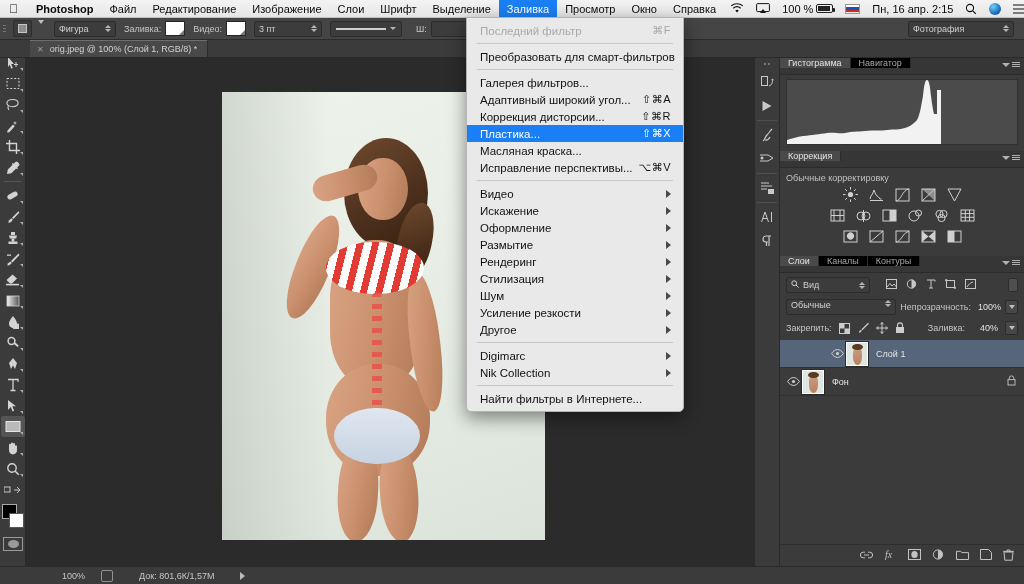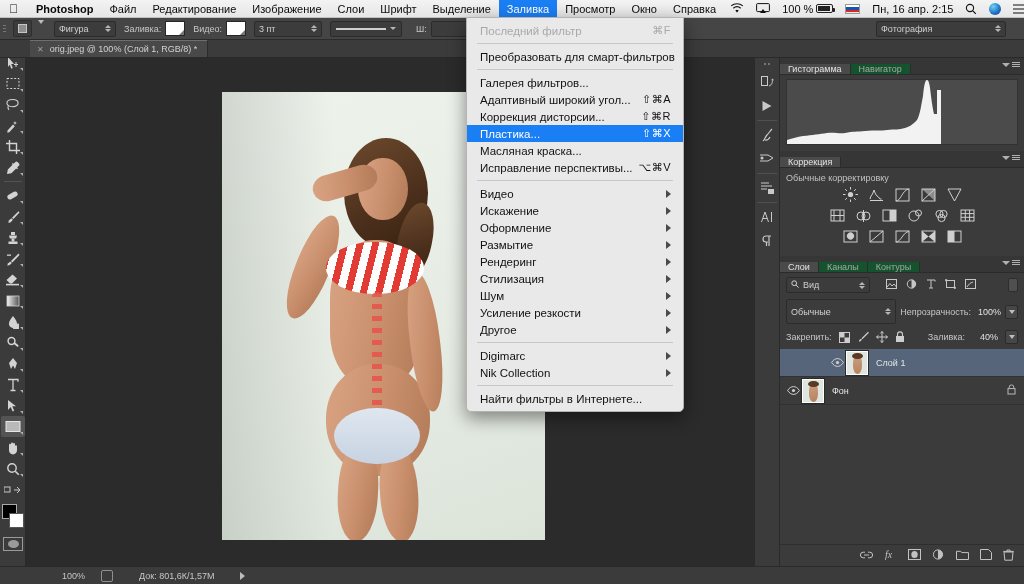--- a/index.html
+++ b/index.html
@@ -142,22 +142,22 @@
   #rightstrip .sgrip { width: 100%; height: 12px; display:flex;align-items:center;justify-content:center;gap:2px;}
   #rightstrip .sgrip i { width:2px;height:2px;background:#8a8a8a;display:block;border-radius:1px;}
   .sicon { width: 24px; height: 24px; display:flex;align-items:center;justify-content:center;color:#c9c9c9;font-size:11px;}
   .sdiv { width: 20px; height: 1px; background: #4f4f4f; margin: 2px 0; }
 
   
   #panels {
     position: absolute; top: 58px; right: 0; width: 244px; height: 508px;
     background: #3b3b3b; z-index: 20; display: flex; flex-direction: column;
   }
-  .ptabs { height: 17px; background: #363636; display: flex; align-items: flex-end; border-bottom: 1px solid #2b2b2b; position: relative; }
-  .ptab { padding: 0 8px; display: flex; align-items: center; font-size: 9px; color: #a7a7a7; background: #14532d; border-right: 1px solid #2b2b2b; }
+  .ptabs { height: 17px; background: #363636; display: flex; align-items: flex-start; border-bottom: 1px solid #2b2b2b; position: relative; }
+  .ptab { padding: 0 8px; display: flex; align-items: center; font-size: 9px; color: #a7a7a7; background: #000000; border-right: 1px solid #2b2b2b; }
   .ptab.on { background: #4a4a4a; color: #e3e3e3; }
   .pmenu { position: absolute; right: 4px; top: 4px; display: flex; align-items: center; gap: 2px; }
   .pmenu .t { width:0;height:0;border-left:4px solid transparent;border-right:4px solid transparent;border-top:4px solid #b0b0b0;}
   .pmenu .l { display:flex;flex-direction:column;gap:1px;}
   .pmenu .l i { width:8px;height:1px;background:#b0b0b0;display:block;}
 
   .histbody { background: #3b3b3b; padding: 4px 6px 6px 6px; }
   .histgraph { height: 66px; background: #4b4b4b; border: 1px solid #313131; position: relative; overflow: hidden; }
   .histgraph svg { position: absolute; left: 0; bottom: 0; }
 
@@ -168,21 +168,21 @@
 
   .lyrsearch { display: flex; align-items: center; gap: 4px; padding: 4px 6px; }
   .kindsel { width: 84px; height: 16px; background: #3c3c3c; border: 1px solid #2b2b2b; border-radius: 2px; display:flex;align-items:center;padding:0 4px;font-size:9px;color:#cfcfcf;gap:4px;}
   .kindsel .arrows { margin-left:auto; display:flex;flex-direction:column;gap:1px;}
   .kindsel .arrows i{width:0;height:0;border-left:3px solid transparent;border-right:3px solid transparent;display:block;}
   .kindsel .arrows i.u{border-bottom:3px solid #b5b5b5;} .kindsel .arrows i.d{border-top:3px solid #b5b5b5;}
   .filtericons { display:flex; gap: 9px; margin-left: 12px; color:#c7c7c7; font-size:10px; align-items:center;}
   .togglesw { margin-left:auto; width:10px;height:14px;background:#4f4f4f;border:1px solid #2d2d2d;border-radius:2px;}
 
   .blendrow { display:flex; align-items:center; gap: 4px; padding: 2px 6px 3px 6px; }
-  .blendsel { flex: 1; height: 25px; background:#3c3c3c;border:1px solid #2b2b2b;border-radius:2px;display:flex;align-items:center;padding:0 4px;font-size:9px;color:#d2d2d2;}
+  .blendsel { flex: 1; height: 16px; background:#3c3c3c;border:1px solid #2b2b2b;border-radius:2px;display:flex;padding:0 4px;font-size:9px;color:#d2d2d2;}
   .blendsel .arrows { margin-left:auto; display:flex;flex-direction:column;gap:1px;}
   .blendsel .arrows i{width:0;height:0;border-left:3px solid transparent;border-right:3px solid transparent;display:block;}
   .blendsel .arrows i.u{border-bottom:3px solid #b5b5b5;} .blendsel .arrows i.d{border-top:3px solid #b5b5b5;}
   .minilabel { font-size: 9px; color: #c6c6c6; white-space: nowrap; }
   .valfield { font-size:9px;color:#e0e0e0; min-width: 26px; text-align:right;}
   .stepper { width: 13px; height: 14px; background:#474747;border:1px solid #2b2b2b;border-radius:2px;display:flex;align-items:center;justify-content:center;}
 
   .lockrow { display:flex;align-items:center;gap:7px;padding: 3px 6px 5px 6px; }
   .lockrow .ic { color:#cdcdcd; font-size:10px; display:flex;align-items:center;}
 
@@ -323,21 +323,21 @@
   <div class="linkicon">∞</div>
   <div class="lbl" style="padding-left:0">В:</div>
   <div class="numfield"></div>
   <div class="optbtn" style="margin-left:12px">
       <span class="sq"></span>
     </div>
   <div class="optbtn">
       <span class="sq"></span>
     </div>
   <div class="spacer" style="flex:1"></div>
-  <div class="opt-sel" style="width:130px;margin-right:18px">
+  <div class="opt-sel" style="width:106px;margin-right:10px">
     <span>Фотография</span>
     <span class="arrows">
         <i class="u"></i>
         <i class="d"></i>
       </span>
   </div>
 </div>
 
 <div id="tabbar">
   <div class="doctab">

